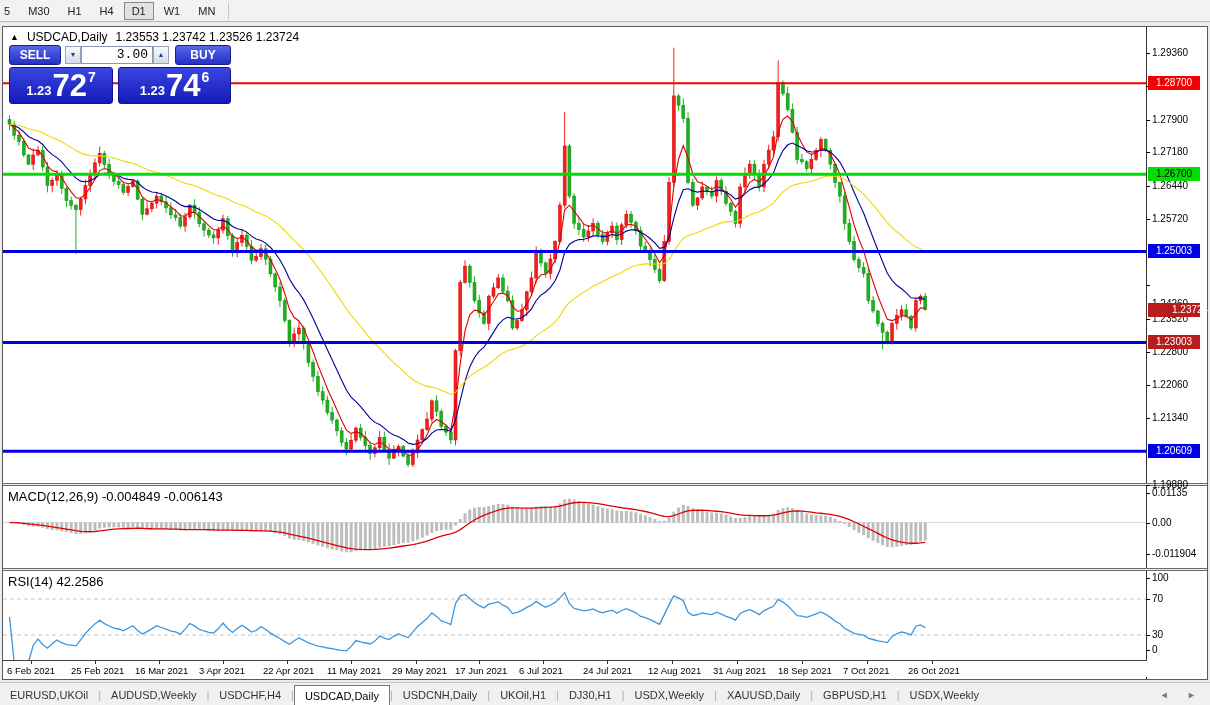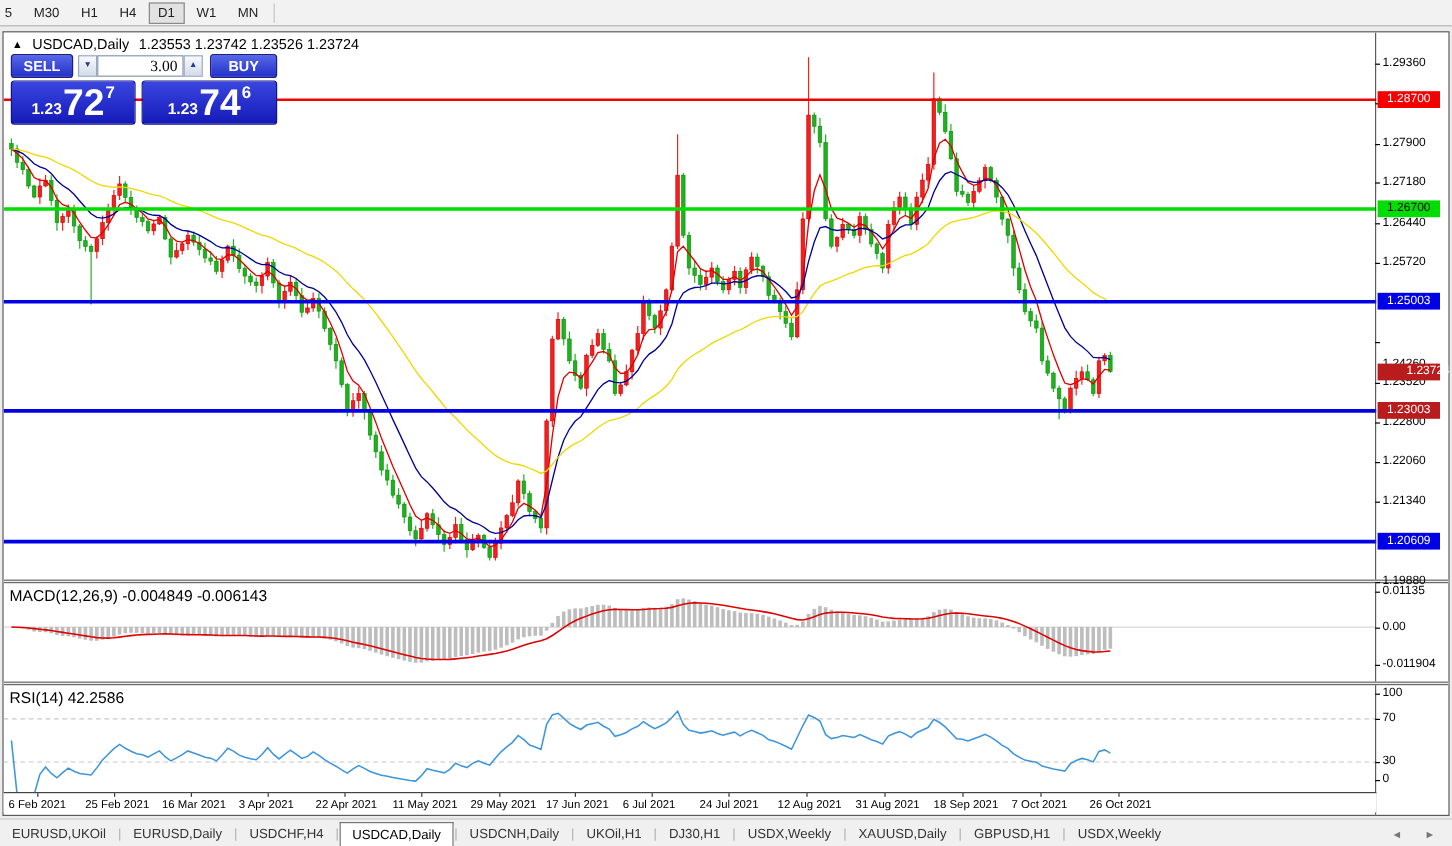--- a/index.html
+++ b/index.html
@@ -37,21 +37,21 @@
   
   .trade-panel { position:absolute; left:6px; top:17px; width:222px; height:60px; z-index:7; }
   .tp-row1 { display:flex; align-items:center; height:21px; }
   .tp-btn { height:20px; line-height:18px; text-align:center; color:#fff; font-size:12px; font-weight:bold;
     background:linear-gradient(#5668e8,#2430c8); border:1px solid #1a1f8a; border-radius:3px; cursor:pointer; }
   .tp-sell { width:52px; margin-right:4px; }
   .tp-buy { width:56px; margin-left:6px; }
   .spin { width:16px; height:18px; font-size:7px; color:#223a8f; text-align:center; line-height:16px;
     background:linear-gradient(#f8fafc,#d4dcea); border:1px solid #96a6c0; cursor:pointer; }
   .vol-box { width:72px; height:18px; border:1px solid #8899b0; background:#fff; font-size:13px;
-    text-align:right; padding-right:4px; font-family:Liberation Serif, serif; }
+    text-align:right; padding-right:4px; font-family:Liberation Mono, monospace; }
   .tp-row2 { display:flex; gap:5px; margin-top:2px; }
   .px-box { height:37px; border-radius:3px; border:1px solid #10128f; color:#fff;
     background:linear-gradient(#3a46e0,#141ab8); display:flex; align-items:flex-end;
     justify-content:center; padding-bottom:2px; cursor:pointer; }
   .px-sell { width:104px; } .px-buy { width:113px; }
   .px-small { font-size:13px; font-weight:bold; margin-bottom:3px; }
   .px-big { font-size:31px; font-weight:bold; line-height:30px; margin:0 1px; }
   .px-sup { font-size:14px; font-weight:bold; align-self:flex-start; margin-top:1px; }
   
   .tabbar { position:absolute; left:0; top:682px; width:1210px; height:23px; background:#f0f0f0;
@@ -787,21 +787,21 @@
         <span class="px-big">74</span>
         <span class="px-sup">6</span>
       </div>
     </div>
   </div>
 </div>
 
 <div class="tabbar" id="tabbar">
     <div class="tab">EURUSD,UKOil</div>
     <div class="tab-sep">|</div>
-    <div class="tab">EURUSD,Daily</div>
+    <div class="tab">AUDUSD,Weekly</div>
     <div class="tab-sep">|</div>
     <div class="tab">USDCHF,H4</div>
     <div class="tab-sep">|</div>
     <div class="tab active">USDCAD,Daily</div>
     <div class="tab-sep">|</div>
     <div class="tab">USDCNH,Daily</div>
     <div class="tab-sep">|</div>
     <div class="tab">UKOil,H1</div>
     <div class="tab-sep">|</div>
     <div class="tab">DJ30,H1</div>

